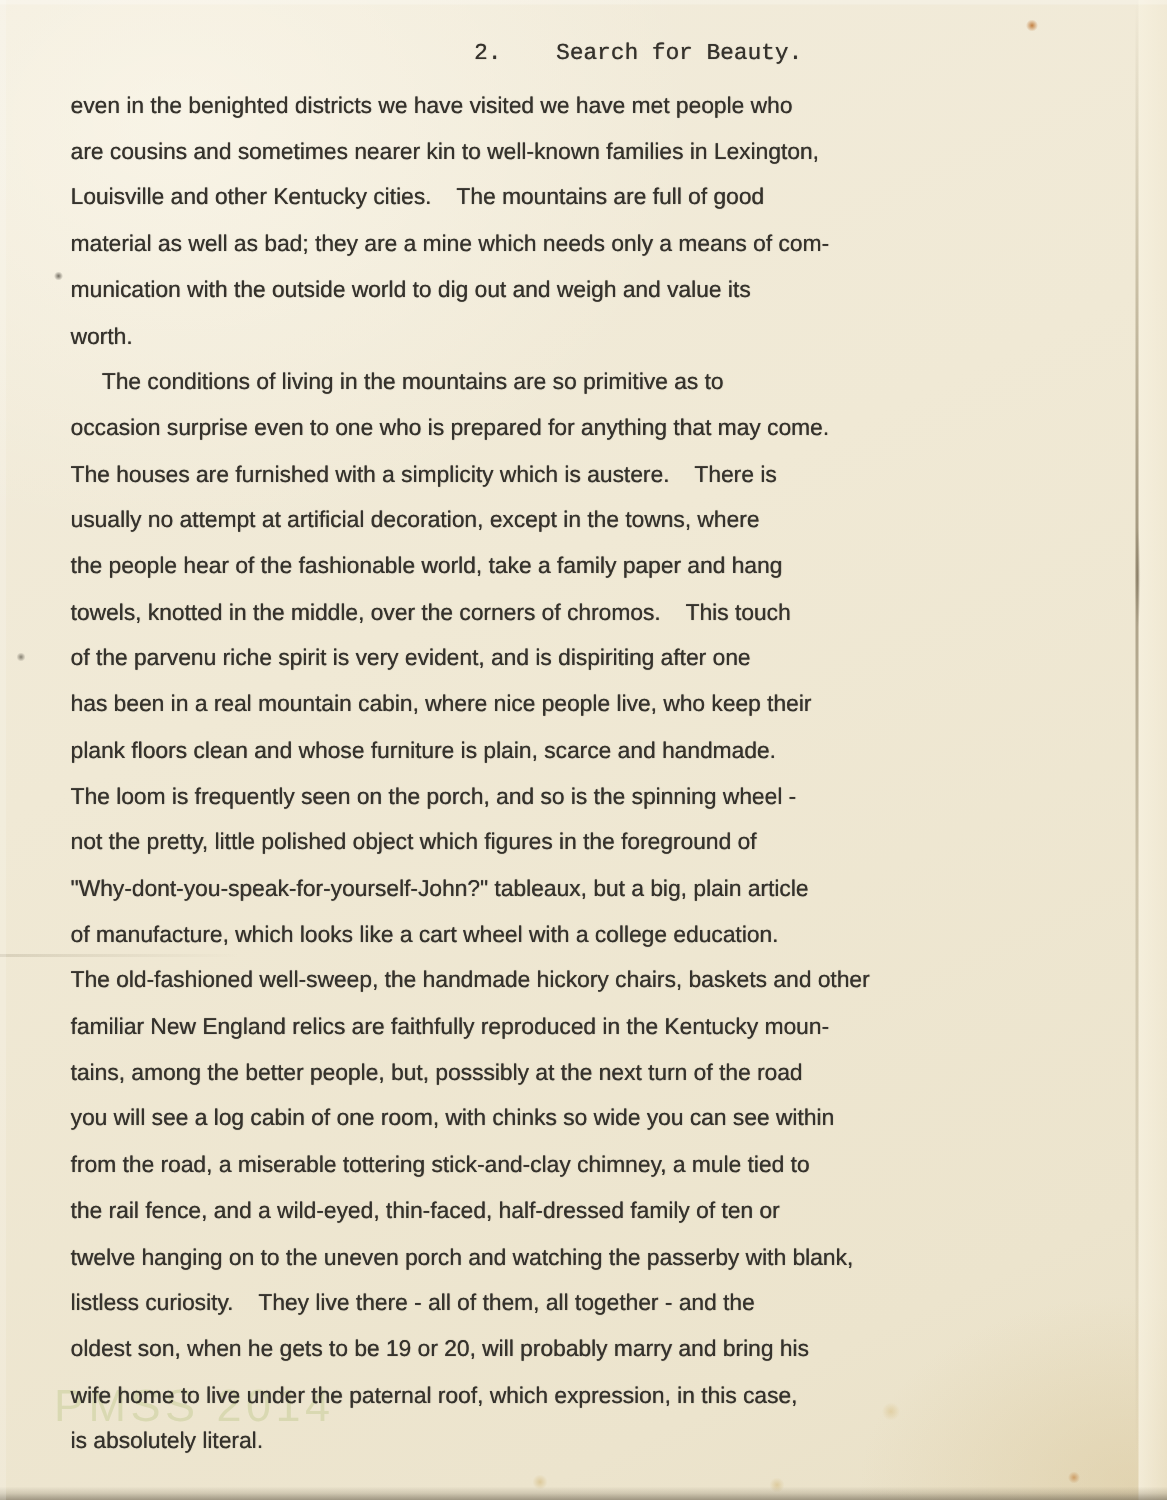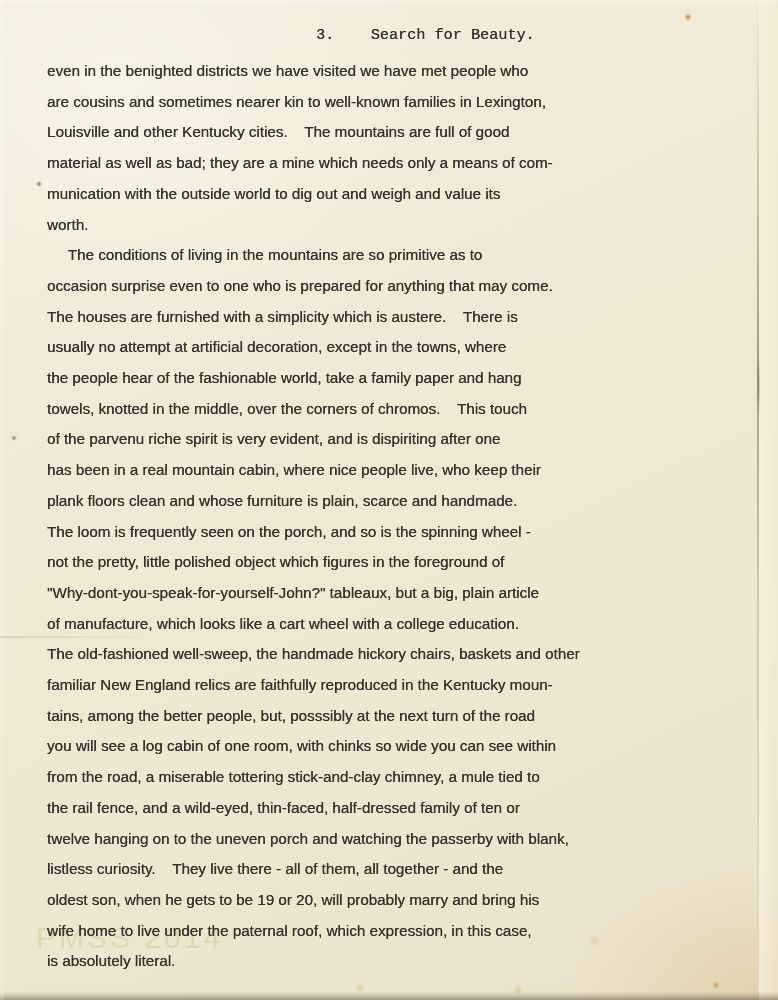--- a/index.html
+++ b/index.html
@@ -103,21 +103,21 @@
     z-index: 1;
     background: linear-gradient(to right, rgba(150,140,115,0.25), rgba(150,140,115,0));
   }
 </style>
 </head>
 <body>
 
 <div class="page">
   <div class="crease-line"></div>
   <div class="watermark">PMSS 2014</div>
-  <div class="heading">3.    Search for Beauty.</div>
+  <div class="heading">2.    Search for Beauty.</div>
   <pre class="body-text">even in the benighted districts we have visited we have met people who
 are cousins and sometimes nearer kin to well-known families in Lexington,
 Louisville and other Kentucky cities.    The mountains are full of good
 material as well as bad; they are a mine which needs only a means of com-
 munication with the outside world to dig out and weigh and value its
 worth.
      The conditions of living in the mountains are so primitive as to
 occasion surprise even to one who is prepared for anything that may come.
 The houses are furnished with a simplicity which is austere.    There is
 usually no attempt at artificial decoration, except in the towns, where

